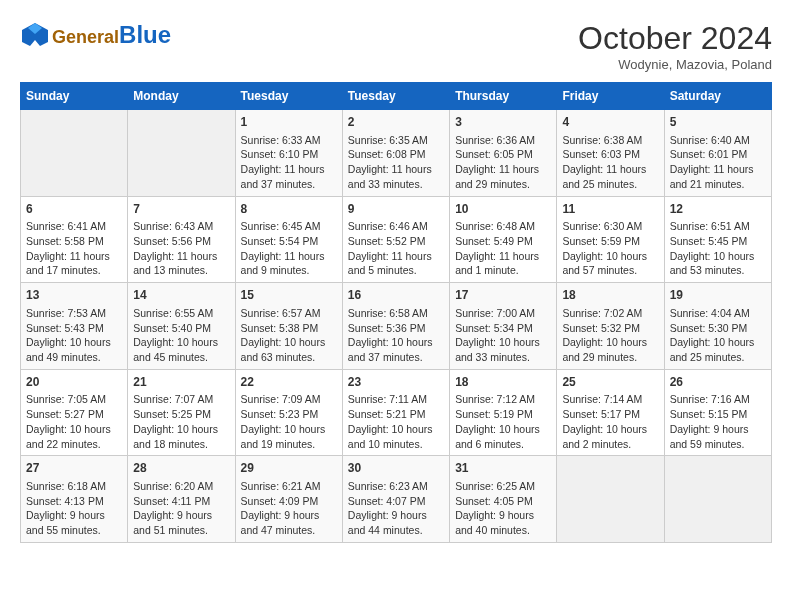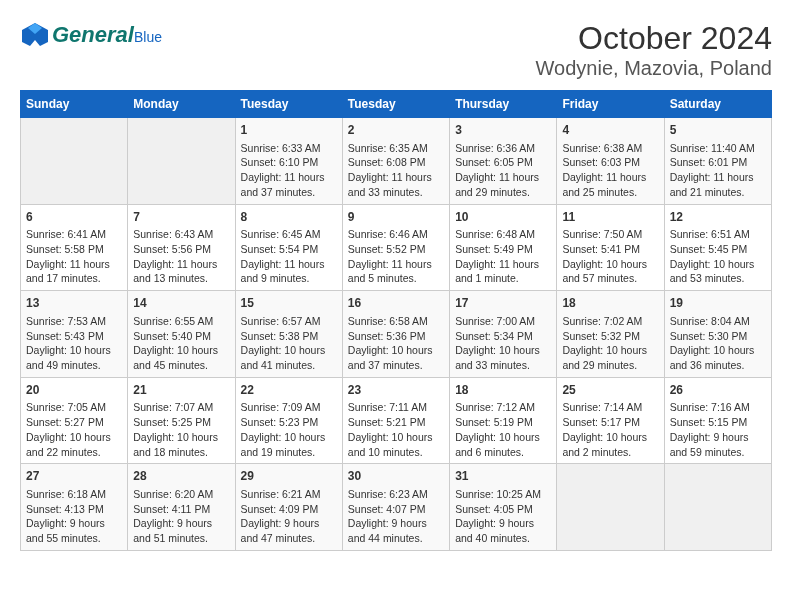--- a/index.html
+++ b/index.html
@@ -14,46 +14,45 @@
       display: flex;
       justify-content: space-between;
       align-items: flex-start;
       margin-bottom: 10px;
     }
     .logo {
       display: flex;
       align-items: center;
     }
     .logo-text-general {
-      font-size: 22px;
+      font-size: 18px;
       font-weight: bold;
-      color: #0f766e;
-      font-style: italic;
+      color: #a16207;
     }
     .logo-text-blue {
-      font-size: 14px;
-      font-weight: normal;
+      font-size: 24px;
+      font-weight: bold;
       color: #1565c0;
     }
     .logo-icon {
       width: 30px;
       height: 30px;
       margin-right: 2px;
     }
     .title-block {
       text-align: right;
     }
     .month-title {
       font-size: 32px;
       font-weight: normal;
       color: #333;
       margin-left: 20px;
     }
     .location-title {
-      font-size: 20px;
+      font-size: 13px;
       color: #555;
     }
     table {
       width: 100%;
       border-collapse: collapse;
       font-size: 11px;
     }
     thead tr th {
       background-color: #1565c0;
       color: #fff;
@@ -143,21 +142,21 @@
           <div>Daylight: 11 hours and 29 minutes.</div>
         </td>
         <td>
           <span class="day-number">4</span>
           <div>Sunrise: 6:38 AM</div>
           <div>Sunset: 6:03 PM</div>
           <div>Daylight: 11 hours and 25 minutes.</div>
         </td>
         <td>
           <span class="day-number">5</span>
-          <div>Sunrise: 11:40 AM</div>
+          <div>Sunrise: 6:40 AM</div>
           <div>Sunset: 6:01 PM</div>
           <div>Daylight: 11 hours and 21 minutes.</div>
         </td>
       </tr>
       <tr>
         <td>
           <span class="day-number">6</span>
           <div>Sunrise: 6:41 AM</div>
           <div>Sunset: 5:58 PM</div>
           <div>Daylight: 11 hours and 17 minutes.</div>
@@ -181,22 +180,22 @@
           <div>Daylight: 11 hours and 5 minutes.</div>
         </td>
         <td>
           <span class="day-number">10</span>
           <div>Sunrise: 6:48 AM</div>
           <div>Sunset: 5:49 PM</div>
           <div>Daylight: 11 hours and 1 minute.</div>
         </td>
         <td>
           <span class="day-number">11</span>
-          <div>Sunrise: 7:50 AM</div>
-          <div>Sunset: 5:41 PM</div>
+          <div>Sunrise: 6:30 AM</div>
+          <div>Sunset: 5:59 PM</div>
           <div>Daylight: 10 hours and 57 minutes.</div>
         </td>
         <td>
           <span class="day-number">12</span>
           <div>Sunrise: 6:51 AM</div>
           <div>Sunset: 5:45 PM</div>
           <div>Daylight: 10 hours and 53 minutes.</div>
         </td>
       </tr>
       <tr>
@@ -209,21 +208,21 @@
         <td>
           <span class="day-number">14</span>
           <div>Sunrise: 6:55 AM</div>
           <div>Sunset: 5:40 PM</div>
           <div>Daylight: 10 hours and 45 minutes.</div>
         </td>
         <td>
           <span class="day-number">15</span>
           <div>Sunrise: 6:57 AM</div>
           <div>Sunset: 5:38 PM</div>
-          <div>Daylight: 10 hours and 41 minutes.</div>
+          <div>Daylight: 10 hours and 63 minutes.</div>
         </td>
         <td>
           <span class="day-number">16</span>
           <div>Sunrise: 6:58 AM</div>
           <div>Sunset: 5:36 PM</div>
           <div>Daylight: 10 hours and 37 minutes.</div>
         </td>
         <td>
           <span class="day-number">17</span>
           <div>Sunrise: 7:00 AM</div>
@@ -231,23 +230,23 @@
           <div>Daylight: 10 hours and 33 minutes.</div>
         </td>
         <td>
           <span class="day-number">18</span>
           <div>Sunrise: 7:02 AM</div>
           <div>Sunset: 5:32 PM</div>
           <div>Daylight: 10 hours and 29 minutes.</div>
         </td>
         <td>
           <span class="day-number">19</span>
-          <div>Sunrise: 8:04 AM</div>
+          <div>Sunrise: 4:04 AM</div>
           <div>Sunset: 5:30 PM</div>
-          <div>Daylight: 10 hours and 36 minutes.</div>
+          <div>Daylight: 10 hours and 25 minutes.</div>
         </td>
       </tr>
       <tr>
         <td>
           <span class="day-number">20</span>
           <div>Sunrise: 7:05 AM</div>
           <div>Sunset: 5:27 PM</div>
           <div>Daylight: 10 hours and 22 minutes.</div>
         </td>
         <td>
@@ -307,21 +306,21 @@
           <div>Daylight: 9 hours and 47 minutes.</div>
         </td>
         <td>
           <span class="day-number">30</span>
           <div>Sunrise: 6:23 AM</div>
           <div>Sunset: 4:07 PM</div>
           <div>Daylight: 9 hours and 44 minutes.</div>
         </td>
         <td>
           <span class="day-number">31</span>
-          <div>Sunrise: 10:25 AM</div>
+          <div>Sunrise: 6:25 AM</div>
           <div>Sunset: 4:05 PM</div>
           <div>Daylight: 9 hours and 40 minutes.</div>
         </td>
         <td class="empty"></td>
         <td class="empty"></td>
       </tr>
     </tbody>
 </table>
 
 </body></html>

